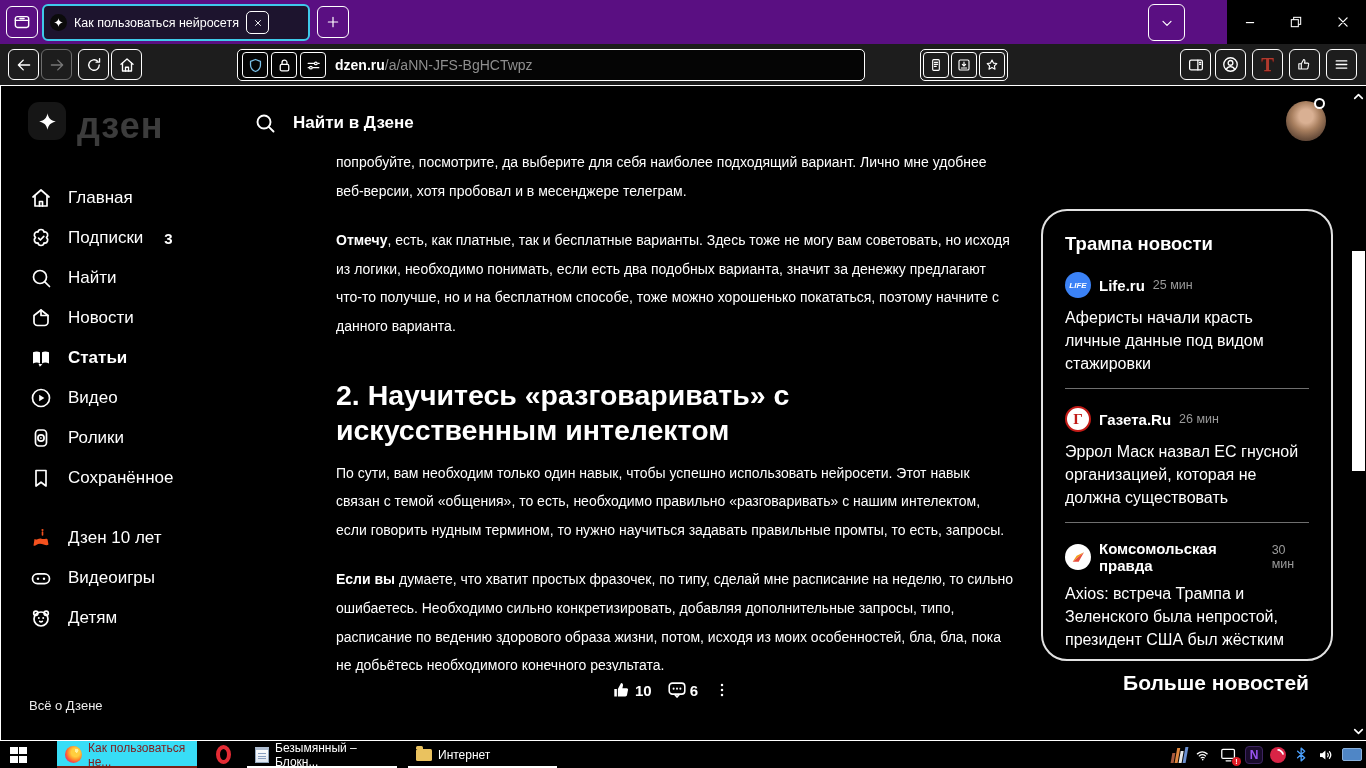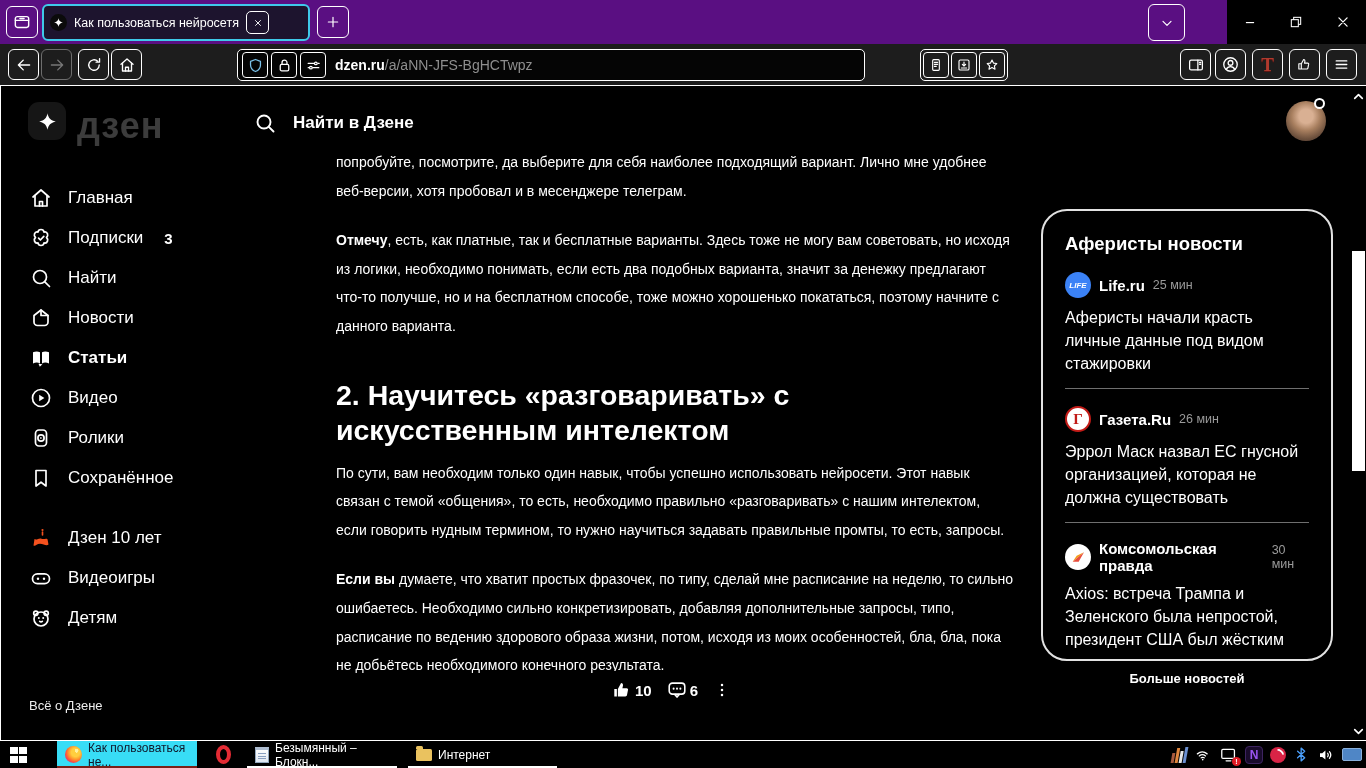--- a/index.html
+++ b/index.html
@@ -76,42 +76,42 @@
   .engage .grp { display:flex; align-items:center; gap:8px; }
 
   .news-card { position:absolute; left:1040px; top:123px; width:292px; height:452px;
     border:2px solid #e2e2e2; border-radius:26px; padding:22px 22px 0; color:#fff; }
   .news-title { font-size:18.5px; font-weight:700; }
   .news-head { display:flex; align-items:center; gap:8px; margin-top:17px; }
   .news-src { font-size:15px; font-weight:700; }
   .news-time { font-size:12.5px; color:#9a9a9a; }
   .news-text { font-size:16px; line-height:23px; margin-top:8px; }
   .news-div { border-bottom:1px solid #6f6f6f; margin:13px 0 0; }
-  .news-more { text-align:center; font-size:13px; font-weight:700; margin-top:20px; }
+  .news-more { text-align:right; font-size:21px; font-weight:700; margin-top:20px; }
   .logo-life { width:26px; height:26px; border-radius:50%; background:#3b82f6; color:#fff;
     font-size:8px; font-weight:700; font-style:italic; display:flex; align-items:center; justify-content:center; flex:none; }
   .logo-gazeta { width:26px; height:26px; border-radius:50%; background:#fff; border:2px solid #c21b17;
     color:#c21b17; font-family:"Liberation Serif",serif; font-weight:700; font-size:15px;
     display:flex; align-items:center; justify-content:center; flex:none; }
   .logo-kp { width:26px; height:26px; border-radius:50%; background:#fff; display:flex;
     align-items:center; justify-content:center; flex:none; }
 
   .pg-scroll { position:absolute; right:0; top:0; width:15px; height:655px; background:#000; }
   .pg-thumb { position:absolute; right:1px; top:165px; width:13px; height:220px; background:#fff; }
 
   
   .taskbar { position:absolute; left:0; top:740px; width:1366px; height:28px; background:#000;
     border-top:1px solid #fff; }
   .start-btn { position:absolute; left:10px; top:5px; width:30px; height:18px; display:flex; align-items:center; }
   .win-logo { display:grid; grid-template-columns:7.5px 7.5px; grid-template-rows:7.5px 7.5px; gap:1.5px; }
   .win-logo div { background:#fff; }
   .task { position:absolute; top:0; height:27px; display:flex; align-items:center; gap:6px;
     padding:0 8px; font-size:12px; color:#fff; }
   .task .ul { position:absolute; left:0; right:0; bottom:0; height:2px; background:#fff; }
-  .task-ff { left:57px; width:140px; background:#38ddf6; color:#0f172a; }
+  .task-ff { left:57px; width:140px; background:#38ddf6; color:#7f1d1d; }
   .task-ff .ul { background:#7a2018; }
   .ff-ico { width:17px; height:17px; border-radius:50%; flex:none;
     background:radial-gradient(circle at 68% 28%, #fff2a0 0 11%, rgba(0,0,0,0) 12%),
       radial-gradient(circle at 62% 38%, #ffcf3f 0 28%, #ff9a2e 46%, #ff5d36 62%, #e22f75 78%, #8f2bb3 92%, #5c1f9e 100%); }
   .opera-ico { position:absolute; left:216px; top:4px; width:15px; height:19px; border:4px solid #e32b34;
     border-radius:50%; }
   .task-np { left:247px; width:150px; }
   .np-ico { width:14px; height:16px; background:linear-gradient(#fdfdfd,#dfe7f2); border:1px solid #93a7bd;
     border-top:3px solid #aebdd1; position:relative; flex:none; }
   .np-ico:after { content:""; position:absolute; left:2px; top:2px; right:2px; height:8px;
@@ -433,21 +433,21 @@
       <span>
         <svg width="20" height="20" viewBox="0 0 24 24">
             <circle fill="#fff" cx="12" cy="6" r="1.5"></circle>
             <circle fill="#fff" cx="12" cy="12" r="1.5"></circle>
             <circle fill="#fff" cx="12" cy="18" r="1.5"></circle>
           </svg>
       </span>
     </div>
 
     <div class="news-card">
-      <div class="news-title">Аферисты новости</div>
+      <div class="news-title">Трампа новости</div>
 
       <div>
         <div class="news-head">
           <span class="logo-life">LIFE</span>
           <span class="news-src">Life.ru</span>
           <span class="news-time">25 мин</span>
         </div>
         <div class="news-text">Аферисты начали красть личные данные под видом стажировки</div>
         <div class="news-div"></div>
       </div>

